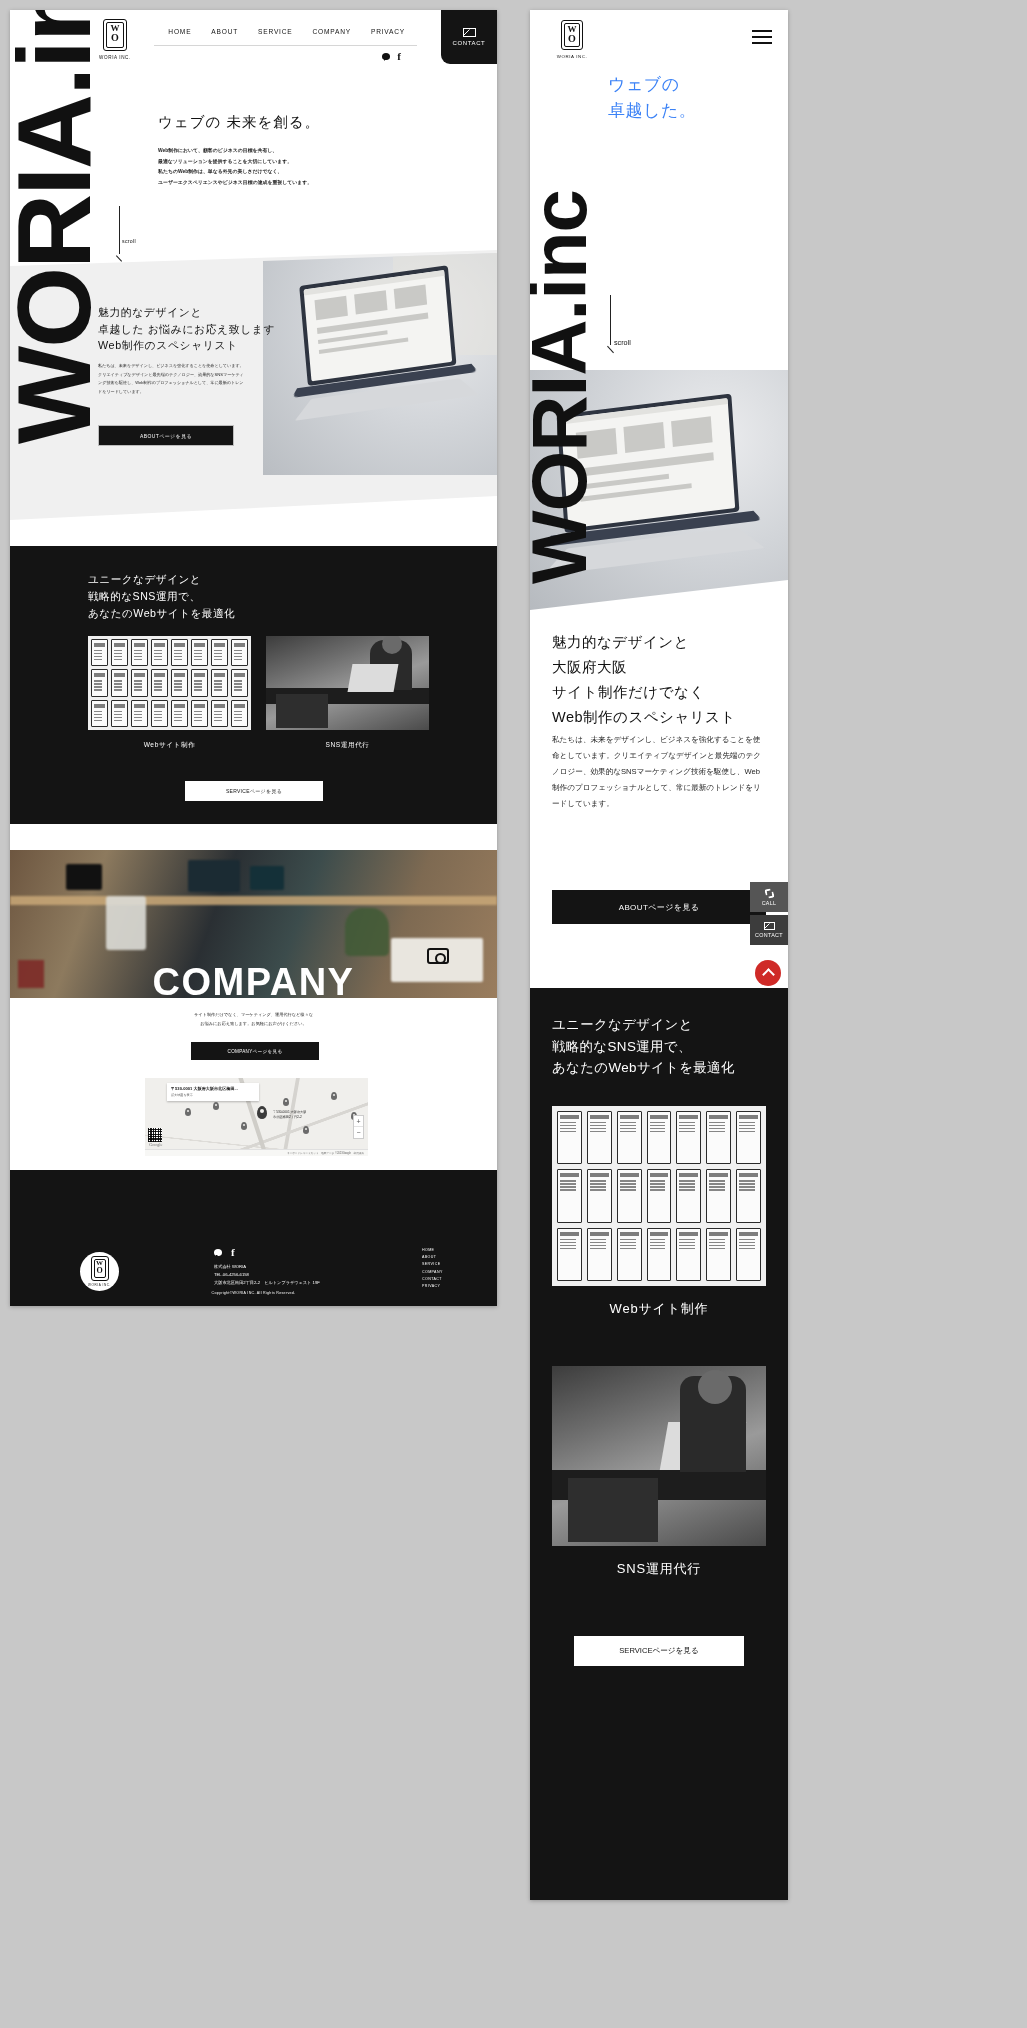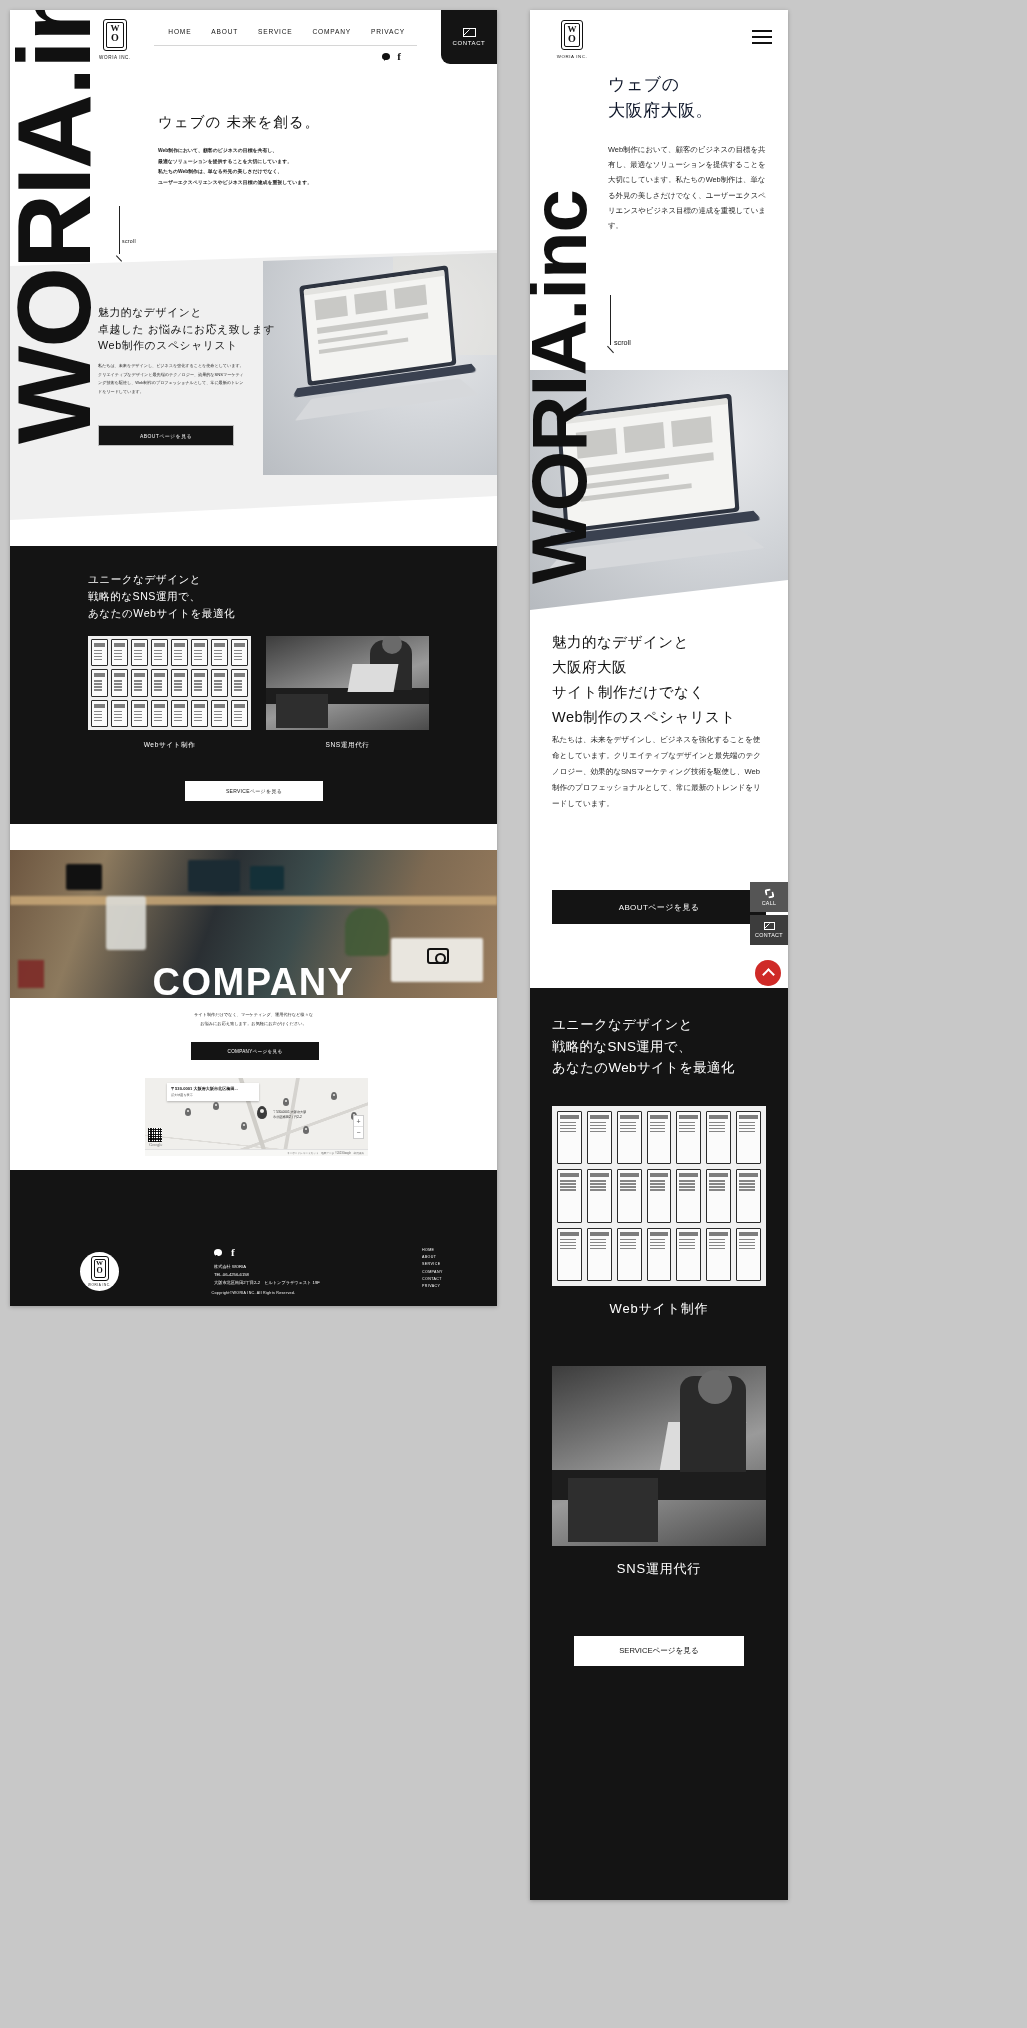--- a/index.html
+++ b/index.html
@@ -236,21 +236,21 @@
   .m-logo .logo-cap { font-size: 4.4px; }
   .m-burger { position: absolute; right: 16px; top: 20px; width: 20px; }
   .m-burger i { display:block; height:1.6px; background:#111; margin-bottom:4.5px; }
   .m-vertical {
     position: absolute; left: -4px; top: 14px;
     width: 64px; height: 560px;
     color: #111; font-weight: 800; font-size: 78px; line-height: .85; letter-spacing: -1px;
     writing-mode: vertical-rl; text-orientation: sideways; transform: rotate(180deg);
     white-space: nowrap; z-index: 25; pointer-events: none;
   }
-  .m-hero-h { position: absolute; left: 78px; top: 62px; font-size: 17px; line-height: 1.55; color:#0f172a; letter-spacing:.5px;}
+  .m-hero-h { position: absolute; left: 78px; top: 62px; font-size: 17px; line-height: 1.55; color:#3b82f6; letter-spacing:.5px;}
   .m-hero-p { position: absolute; left: 78px; top: 132px; width: 160px; font-size: 7.4px; line-height: 2.05; color:#1a1a1a;}
   .m-scroll-line { position:absolute; left:80px; top:285px; width:1px; height:50px; background:#222;}
   .m-scroll-line:after{content:"";position:absolute;left:-4px;bottom:-5px;width:9px;height:1px;background:#222;transform:rotate(47deg);}
   .m-scroll { position:absolute; left:84px; top:328px; font-size:7.2px; color:#111;}
   .m-hero-img { position:absolute; left:0; top:360px; width:258px; height:240px; overflow:hidden;
     background: radial-gradient(circle at 72% 28%, #ebecee 0%, #d2d5d9 45%, #b6babf 100%);
     clip-path: polygon(0 0, 100% 0, 100% 210px, 0 100%); }
   .m-laptop { position:absolute; left:14px; top:34px; width:216px; height:176px; transform: rotate(-7deg) skewX(-3deg);}
   .m-laptop .lid { left:18px; width:176px; height:118px;}
   .m-laptop .base { top:117px; width:212px; height:14px;}
@@ -510,23 +510,22 @@
         <i></i>
           <i></i>
           <i></i>
       </div>
     </div>
 
     <div class="m-vertical">WORIA.inc</div>
 
     <div class="m-hero-h">
       <div>ウェブの</div>
-      <div>大阪府大阪。</div>
-    </div>
-    <div class="m-hero-p">Web制作において、顧客のビジネスの目標を共有し、最適なソリューションを提供することを大切にしています。私たちのWeb制作は、単なる外見の美しさだけでなく、ユーザーエクスペリエンスやビジネス目標の達成を重視しています。</div>
+      <div>卓越した。</div>
+    </div>
     <div class="m-scroll-line"></div>
     <div class="m-scroll">scroll</div>
 
     <div class="m-hero-img">
       <div class="m-laptop">
         <div class="lid">
           <div class="screen">
             <div class="bar"></div>
             <div class="blk" style="left:14px;top:16px;width:40px;height:26px;"></div>
             <div class="blk" style="left:62px;top:16px;width:40px;height:26px;"></div>

